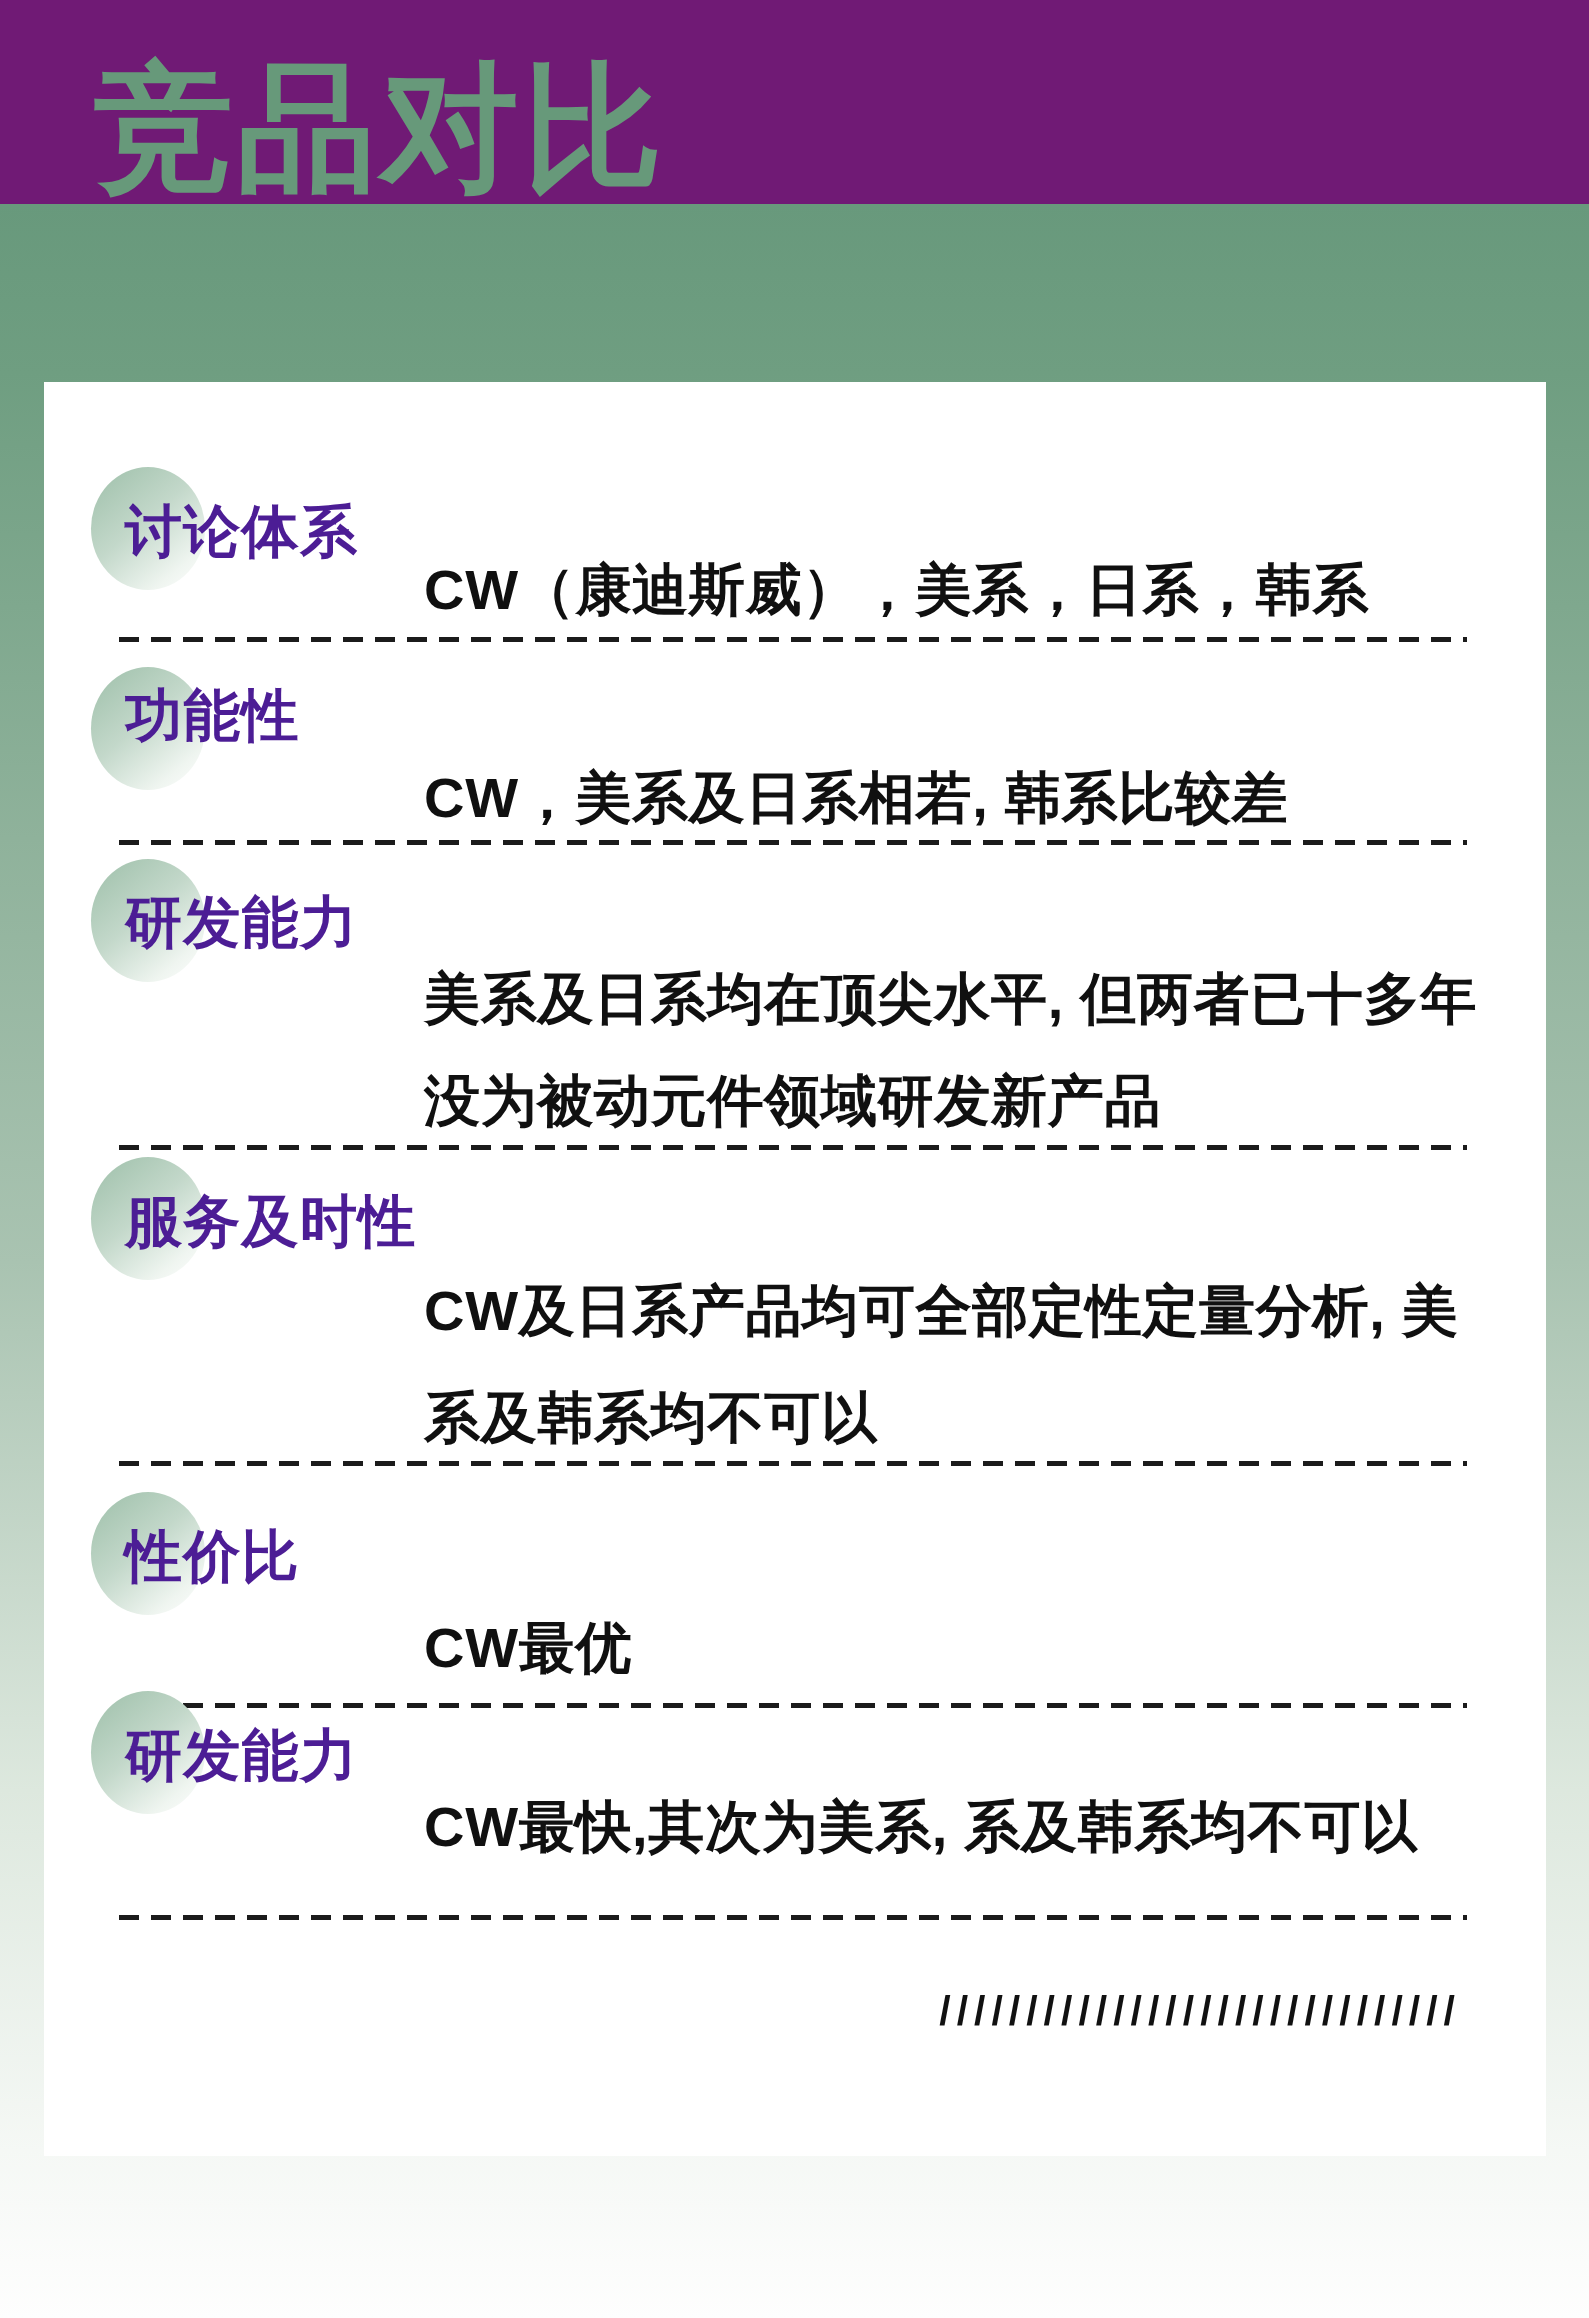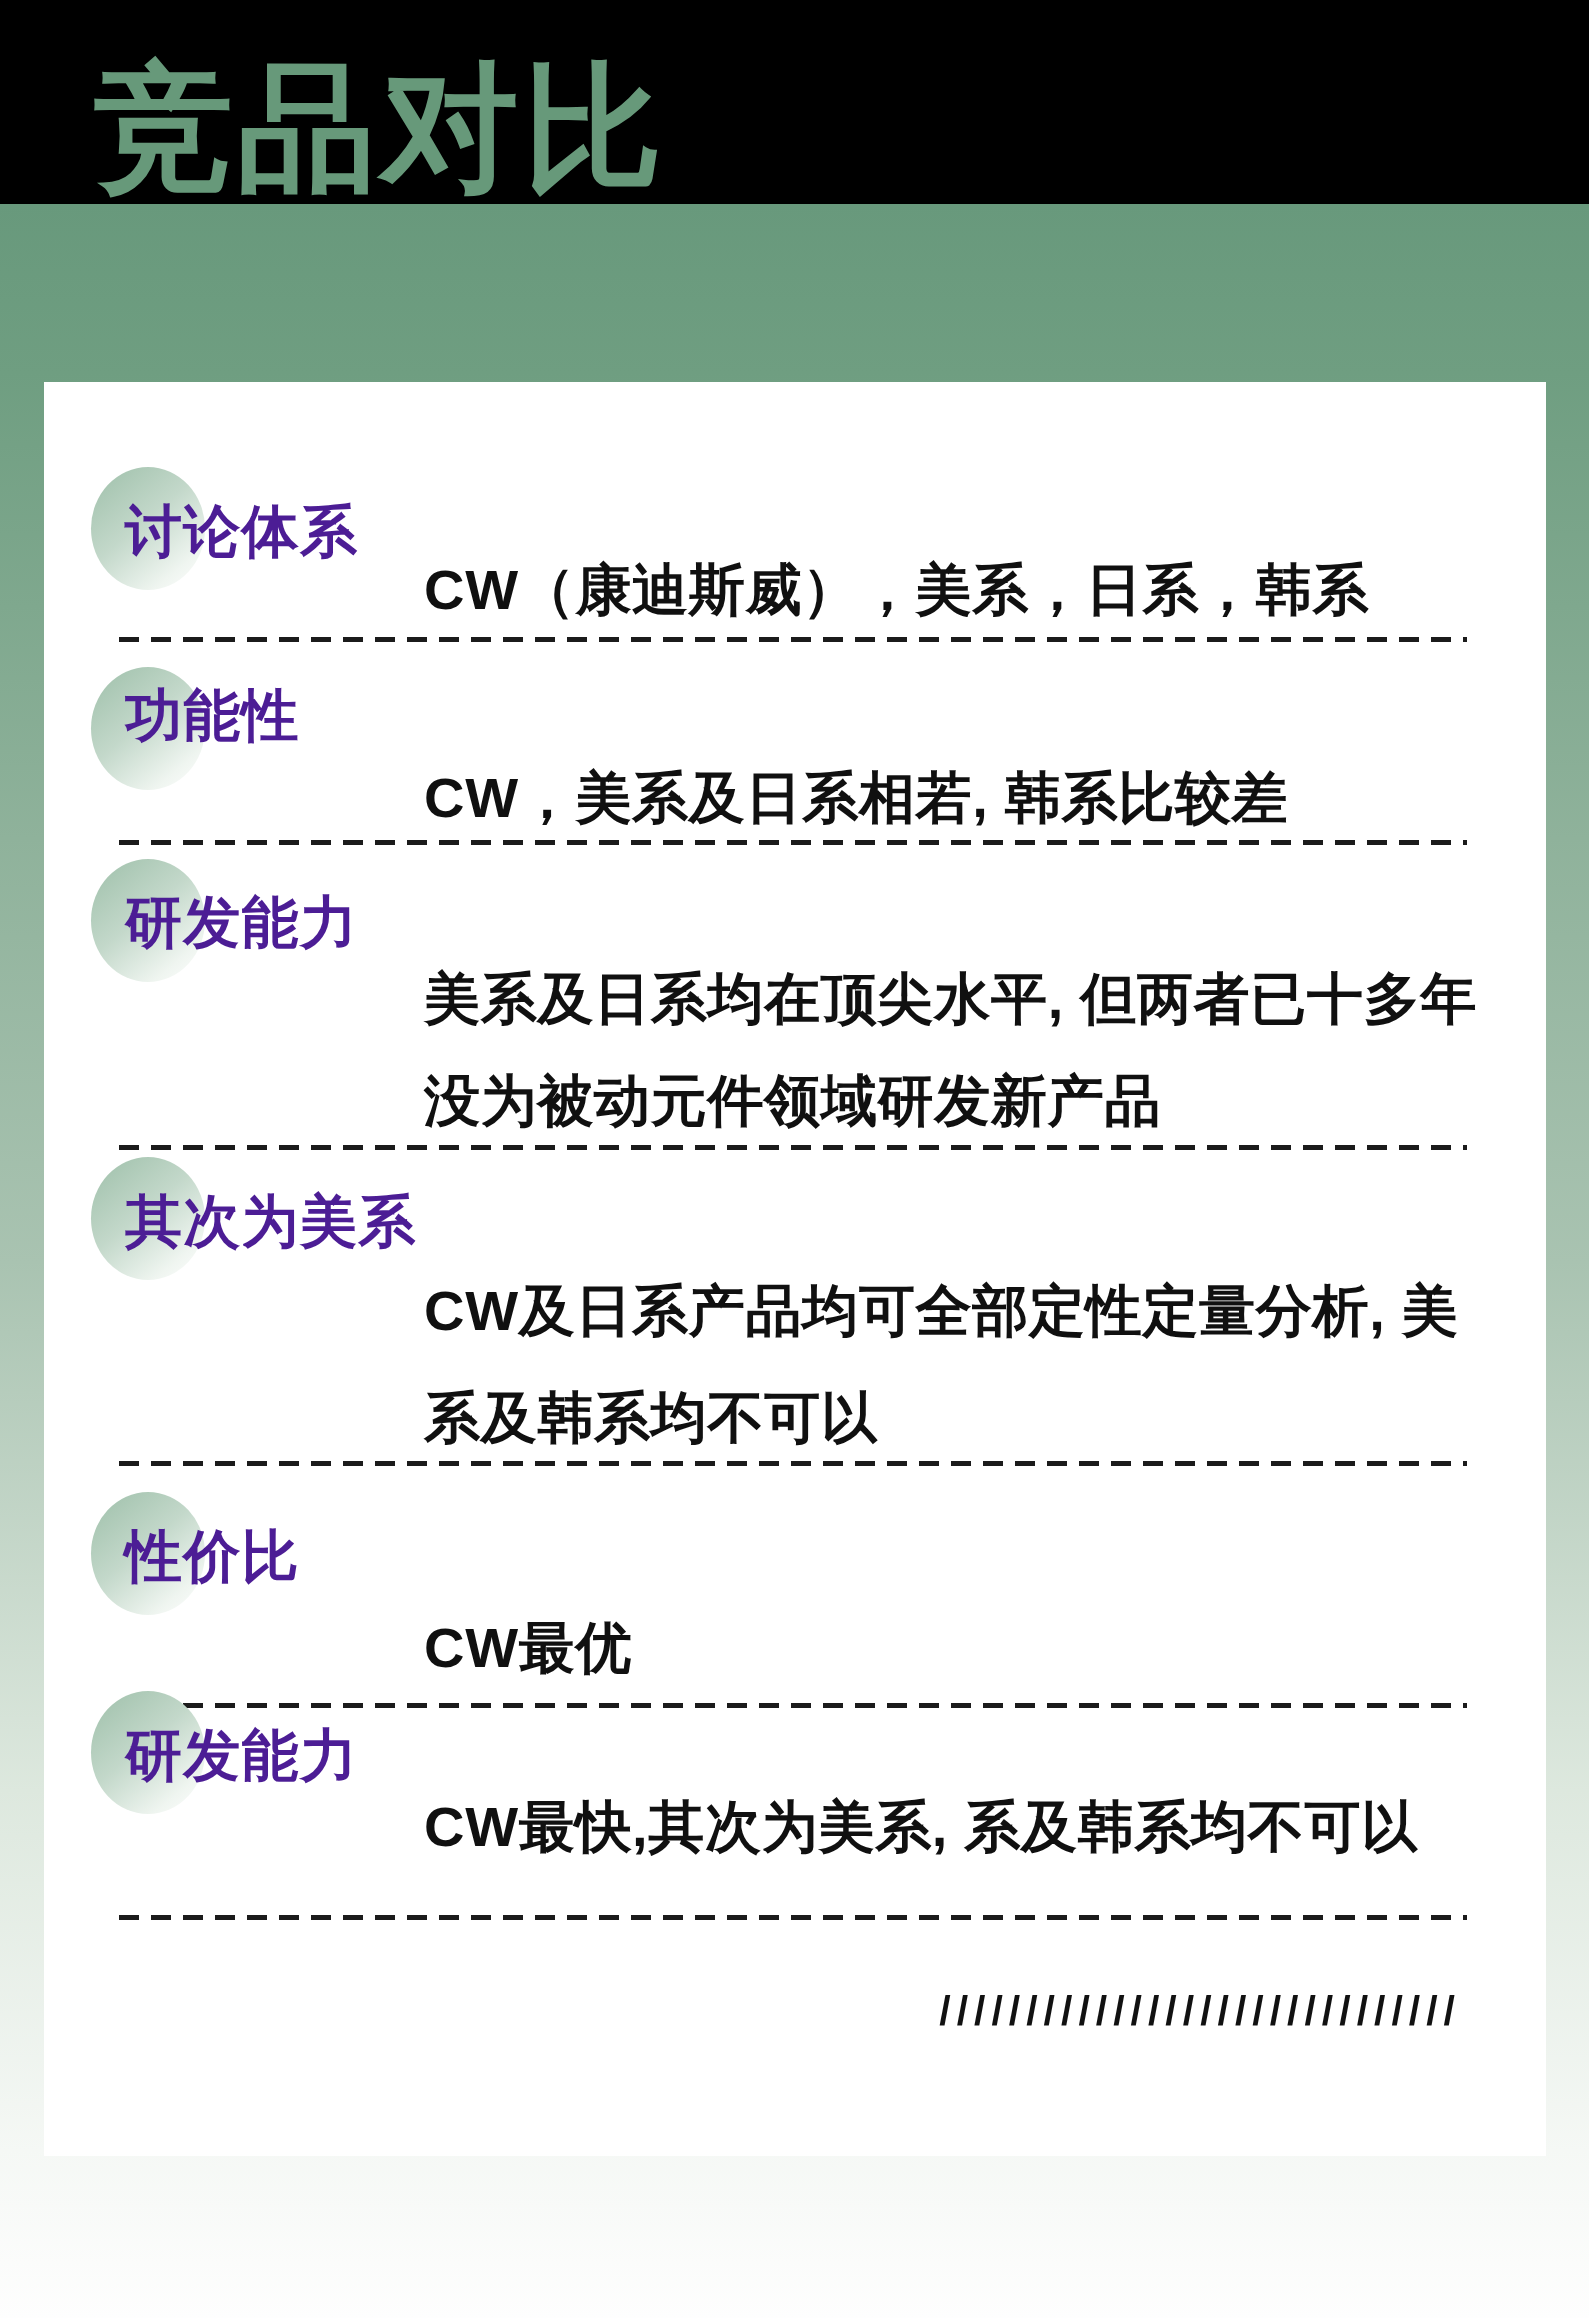--- a/index.html
+++ b/index.html
@@ -10,21 +10,21 @@
     overflow:hidden;
     font-family:"Liberation Sans","DejaVu Sans",sans-serif;
   }
   
   .bg-gradient{
     position:absolute;left:0;top:204px;width:1590px;height:2115px;
     background:linear-gradient(180deg,#68997C 0%,#6F9E81 8%,#8FB29B 30%,
                #A9C3B1 50%,#DDE8DE 75%,#F5F8F5 92%,#FEFEFE 100%);
   }
   .top-strip{
-    position:absolute;left:0;top:0;width:1590px;height:204px;background:#000000;
+    position:absolute;left:0;top:0;width:1590px;height:204px;background:#701a75;
   }
   .page-title{
     position:absolute;left:94px;top:54px;margin:0;
     font-size:139px;line-height:1.06;font-weight:800;
     letter-spacing:4px;color:#67997A;white-space:nowrap;
   }
   .card{
     position:absolute;left:44px;top:382px;width:1502px;height:1774px;
     background:#ffffff;
   }
@@ -74,21 +74,21 @@
 <p class="sec-line" style="top:770px">CW，美系及日系相若, 韩系比较差</p>
 <div class="dash" style="top:840px"></div>
 
 <div class="deco" style="top:859px"></div>
 <h2 class="sec-title" style="top:894px">研发能力</h2>
 <p class="sec-line" style="top:971px">美系及日系均在顶尖水平, 但两者已十多年</p>
 <p class="sec-line" style="top:1073px">没为被动元件领域研发新产品</p>
 <div class="dash" style="top:1145px"></div>
 
 <div class="deco" style="top:1157px"></div>
-<h2 class="sec-title" style="top:1193px">其次为美系</h2>
+<h2 class="sec-title" style="top:1193px">服务及时性</h2>
 <p class="sec-line" style="top:1283px">CW及日系产品均可全部定性定量分析, 美</p>
 <p class="sec-line" style="top:1390px">系及韩系均不可以</p>
 <div class="dash" style="top:1461px"></div>
 
 <div class="deco" style="top:1492px"></div>
 <h2 class="sec-title" style="top:1528px">性价比</h2>
 <p class="sec-line" style="top:1620px">CW最优</p>
 <div class="dash" style="top:1703px"></div>
 
 <div class="deco" style="top:1691px"></div>

